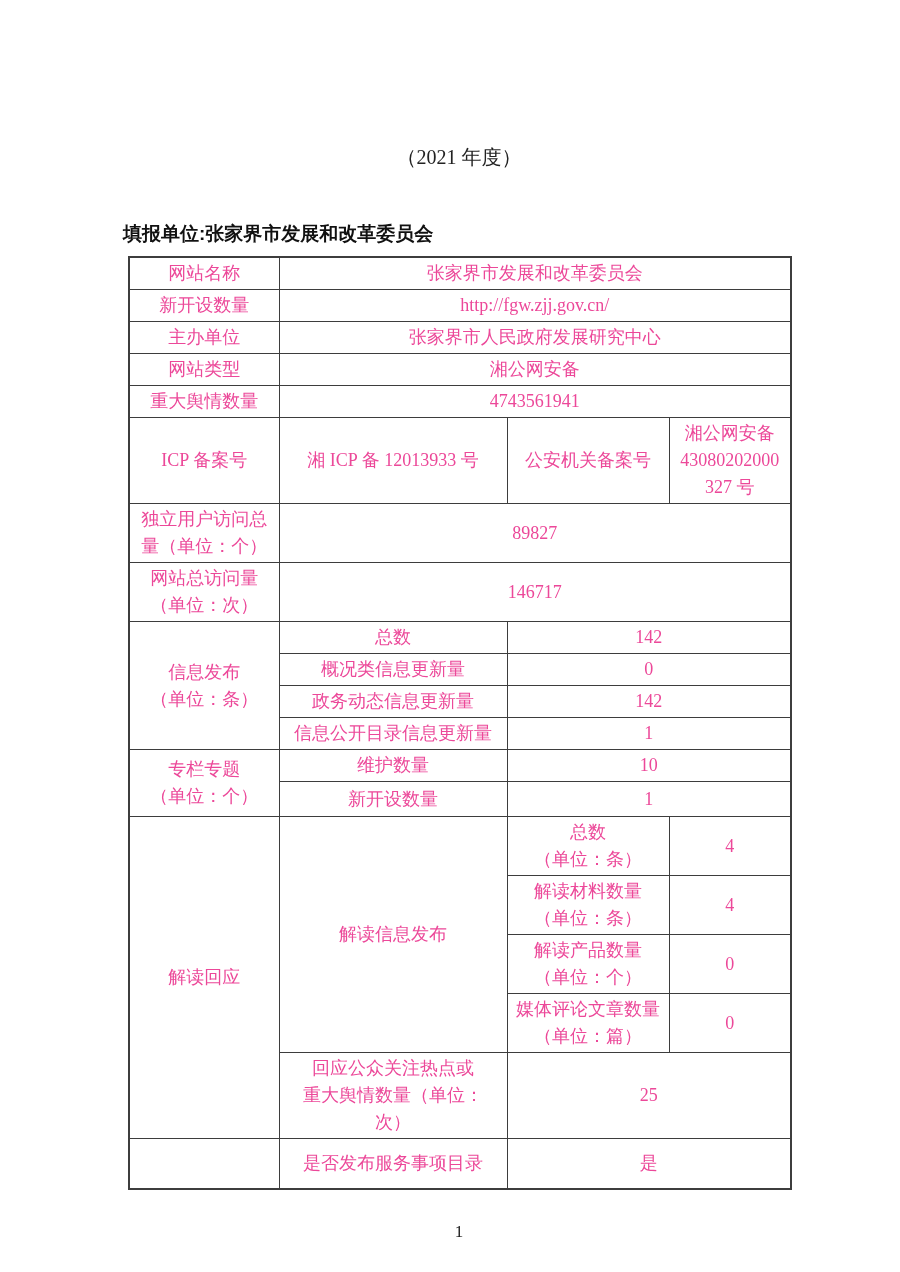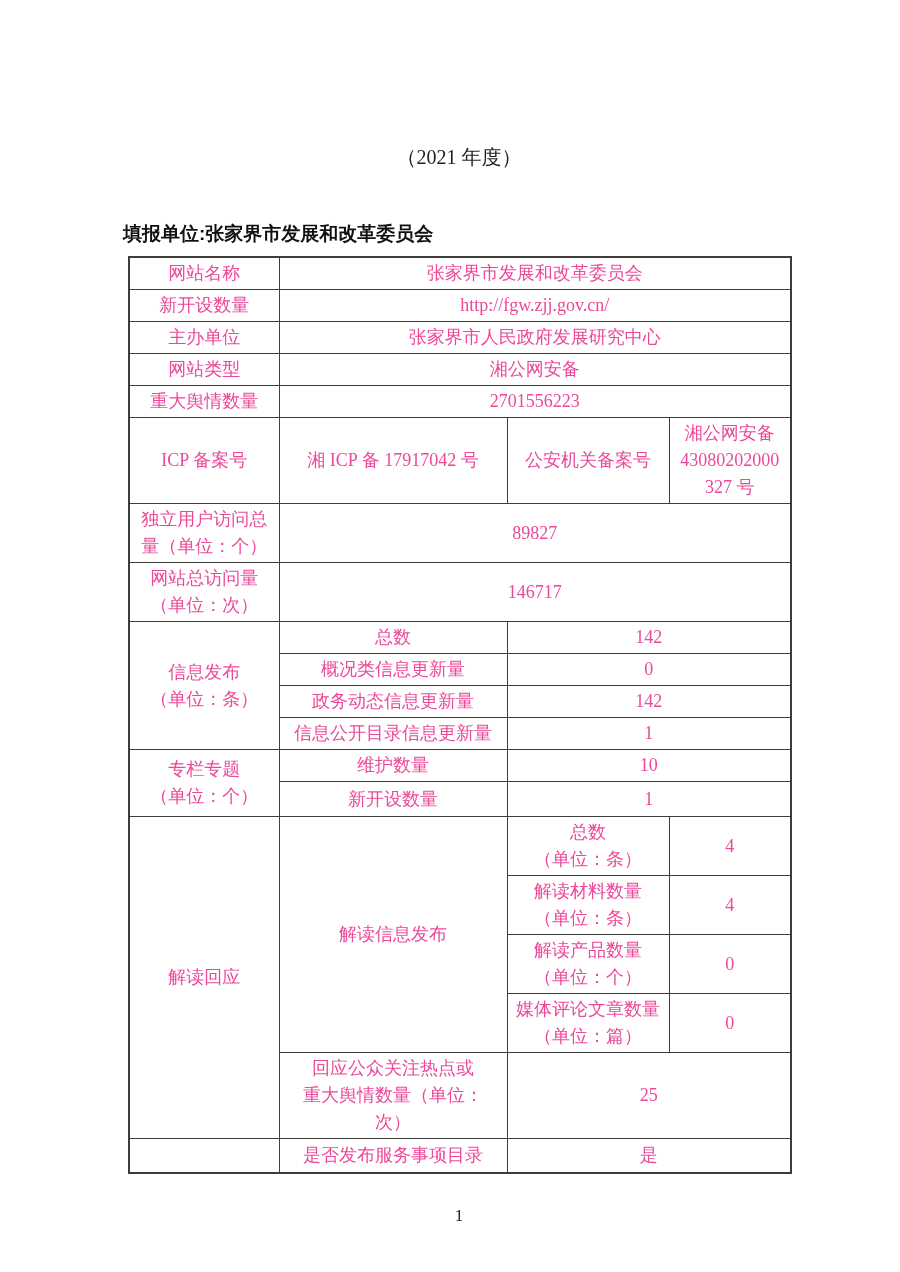--- a/index.html
+++ b/index.html
@@ -62,25 +62,25 @@
         <tr style="height:32px">
           <td>主办单位</td>
           <td colspan="3">张家界市人民政府发展研究中心</td>
         </tr>
         <tr style="height:32px">
           <td>网站类型</td>
           <td colspan="3">湘公网安备</td>
         </tr>
         <tr style="height:28px">
           <td>重大舆情数量</td>
-          <td colspan="3">2701556223</td>
+          <td colspan="3">4743561941</td>
         </tr>
         <tr style="height:77px">
           <td>ICP 备案号</td>
-          <td>湘 ICP 备 17917042 号</td>
+          <td>湘 ICP 备 12013933 号</td>
           <td>公安机关备案号</td>
           <td class="pre">湘公网安备
 43080202000
 327 号</td>
         </tr>
         <tr style="height:56px">
           <td class="pre">独立用户访问总
 量（单位：个）</td>
           <td colspan="3">89827</td>
         </tr>
@@ -138,21 +138,21 @@
           <td class="pre">媒体评论文章数量
 （单位：篇）</td>
           <td>0</td>
         </tr>
         <tr style="height:80px">
           <td class="pre">回应公众关注热点或
 重大舆情数量（单位：
 次）</td>
           <td colspan="2">25</td>
         </tr>
-        <tr style="height:34px">
+        <tr style="height:50px">
           <td></td>
           <td>是否发布服务事项目录</td>
           <td colspan="2">是</td>
         </tr>
       </tbody>
     </table>
 
     <div class="pagenum">1</div>
 
   </div>

